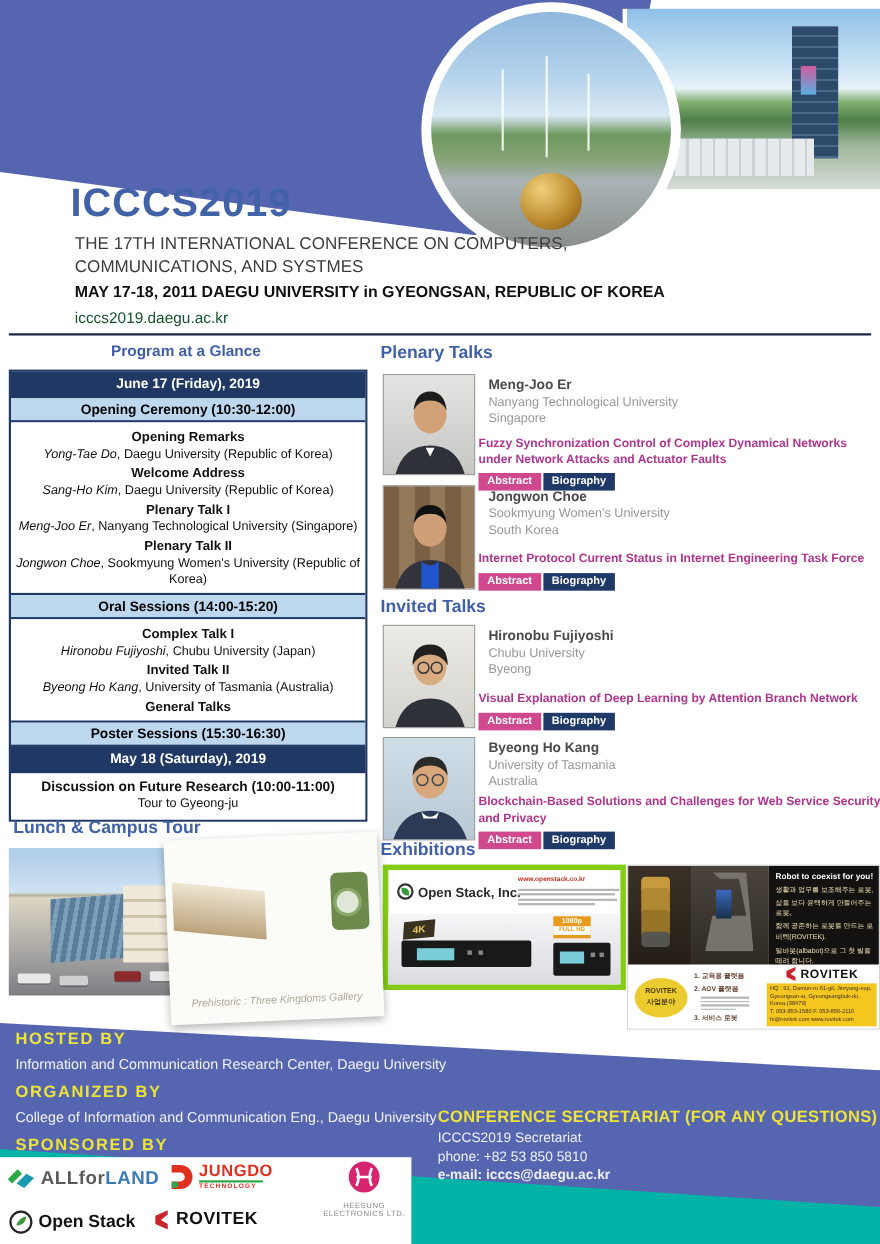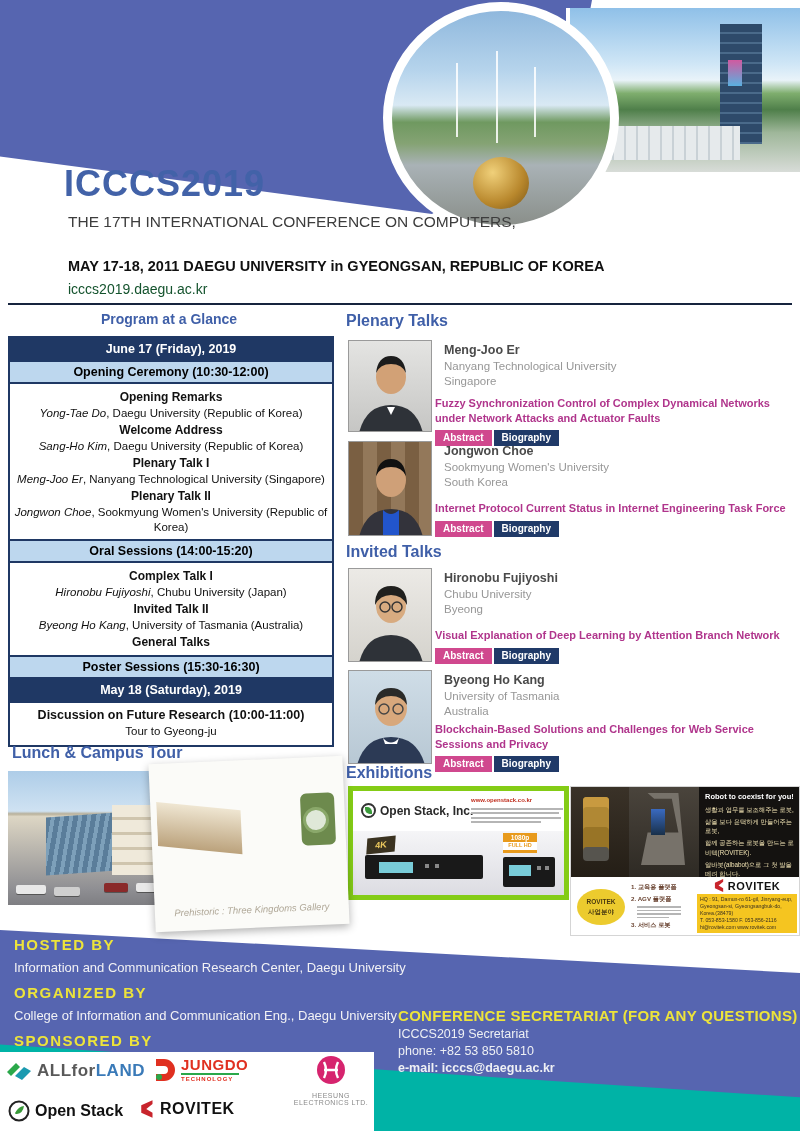--- a/index.html
+++ b/index.html
@@ -147,20 +147,21 @@
     <div class="abs lowbld"></div>
   </div>
   <div class="abs photo-fountain">
     <div class="abs jet" style="left:64px;top:52px;height:74px;"></div>
     <div class="abs jet" style="left:104px;top:40px;height:92px;"></div>
     <div class="abs jet" style="left:142px;top:56px;height:70px;"></div>
     <div class="abs sphere"></div>
   </div>
   <div class="abs hdr-title">ICCCS2019</div>
   <div class="abs hdr-sub" style="top:213px;">THE 17TH INTERNATIONAL CONFERENCE ON COMPUTERS,</div>
+  <div class="abs hdr-sub" style="top:234px;">COMMUNICATIONS, AND SYSTMES</div>
   <div class="abs hdr-date">MAY 17-18, 2011 DAEGU UNIVERSITY in GYEONGSAN, REPUBLIC OF KOREA</div>
   <div class="abs hdr-web">icccs2019.daegu.ac.kr</div>
   <div class="abs hdr-divider"></div>
 
   <div class="abs prog-heading">Program at a Glance</div>
   <div class="abs prog-table">
     <div class="row row-day">June 17 (Friday), 2019</div>
     <div class="row row-sess">Opening Ceremony (10:30-12:00)</div>
     <div class="row row-body">
       <div class="it-title">Opening Remarks</div>
@@ -265,21 +266,21 @@
           <path d="M34 67 q8 9 16 0 l-2 6 l-12 0z" fill="#fff"></path>
           <circle cx="35" cy="38" r="5" fill="none" stroke="#444" stroke-width="1.4"></circle>
           <circle cx="49" cy="38" r="5" fill="none" stroke="#444" stroke-width="1.4"></circle>
         </svg>
     </div>
     <div class="abs spk-meta">
       <div class="spk-name">Byeong Ho Kang</div>
       <div class="spk-affil">University of Tasmania</div>
       <div class="spk-affil">Australia</div>
     </div>
-    <div class="abs spk-talk" style="top:52px;">Blockchain-Based Solutions and Challenges for Web Service Sessions and Privacy</div>
+    <div class="abs spk-talk" style="top:52px;">Blockchain-Based Solutions and Challenges for Web Service Security and Privacy</div>
     <div class="abs btn-row" style="left:87px;top:82px;">
       <span class="btn btn-abs">Abstract</span>
       <span class="btn btn-bio">Biography</span>
     </div>
   </div>
 
   <div class="abs lunch-heading">Lunch &amp; Campus Tour</div>
   <div class="abs photo-campus">
     <div class="abs glass"></div>
     <div class="abs bldface"></div>

